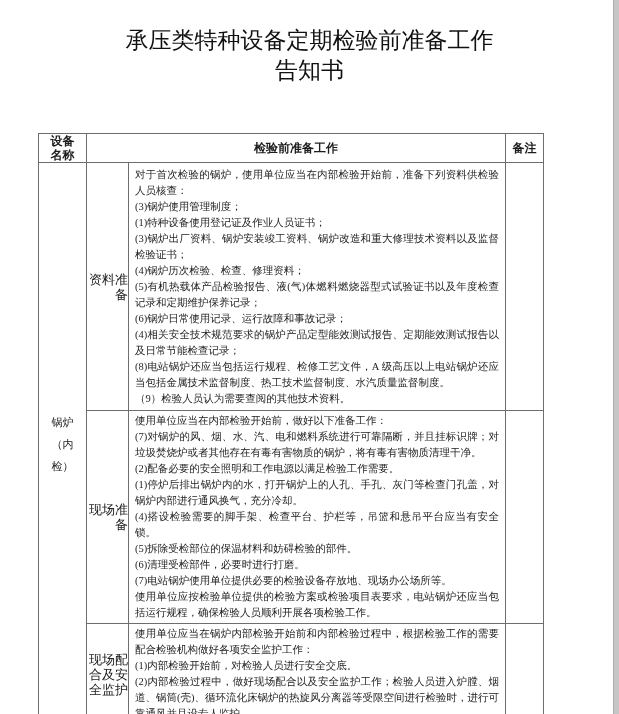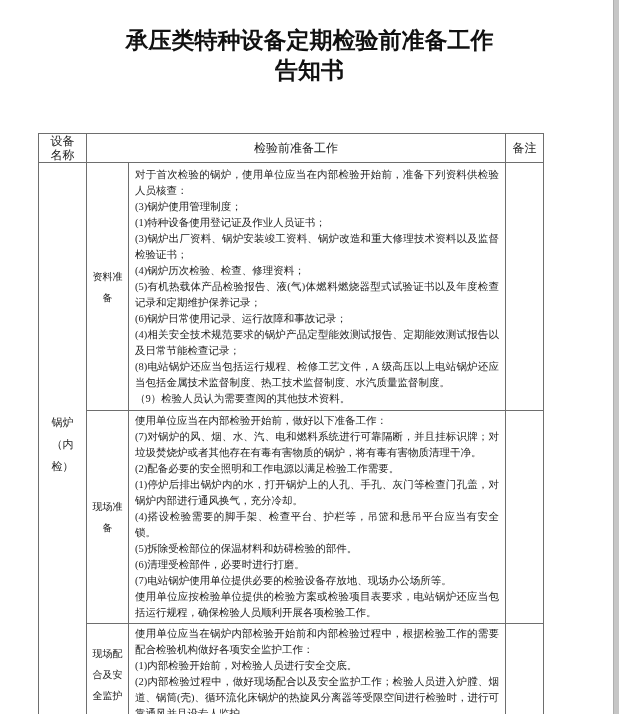--- a/index.html
+++ b/index.html
@@ -14,54 +14,54 @@
   .page-edge {
     position:absolute; top:0; right:0;
     width:6px; height:714px;
     background:var(--page-edge-strip,#c6c6c6);
     border-left:1px solid #aeaeae;
   }
   .doc-title {
     margin:26px auto 0;
     width:560px;
     text-align:center;
-    font-weight:bold;
+    font-weight:normal;
     font-size:23px;
     line-height:30px;
     white-space:pre-line;
     color:#111;
   }
   table.prep {
     margin:47px 0 0 38px;
     width:505px;
     border-collapse:collapse;
     table-layout:fixed;
   }
   table.prep th, table.prep td {
     border:1px solid var(--table-border,#6e6e6e);
     vertical-align:middle;
   }
   th.hd {
     font-size:12px;
-    font-weight:normal;
+    font-weight:bold;
     text-align:center;
     line-height:14px;
     white-space:pre-line;
     height:29px;
   }
   td.equip {
     font-size:11px;
     text-align:center;
     line-height:22px;
     white-space:pre-line;
   }
   td.stage {
-    font-size:10px;
-    text-align:center;
-    line-height:21px;
+    font-size:13px;
+    text-align:right;
+    line-height:15px;
     white-space:pre-line;
   }
   td.content {
     font-size:10.5px;
     line-height:16px;
     padding:2px 6px;
     text-align:justify;
     vertical-align:middle;
   }
   td.content .para { margin:0; }

